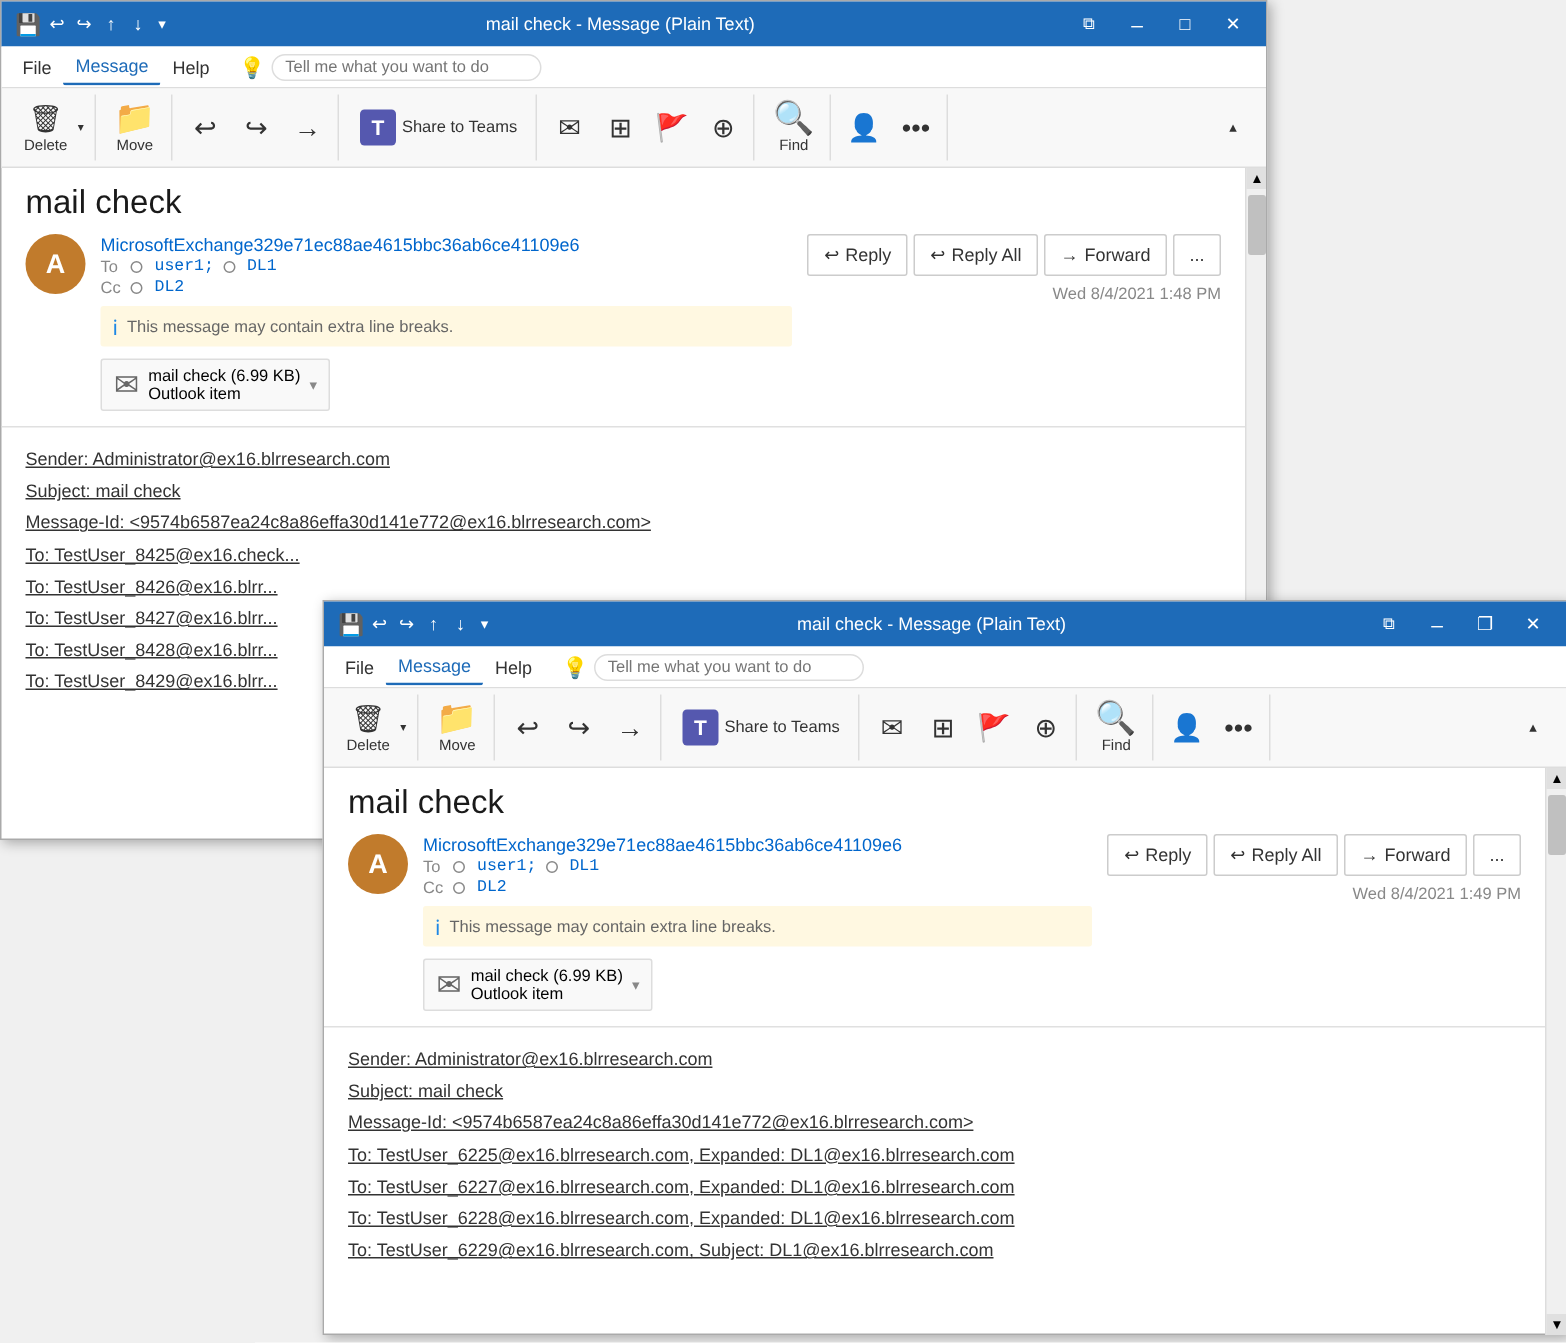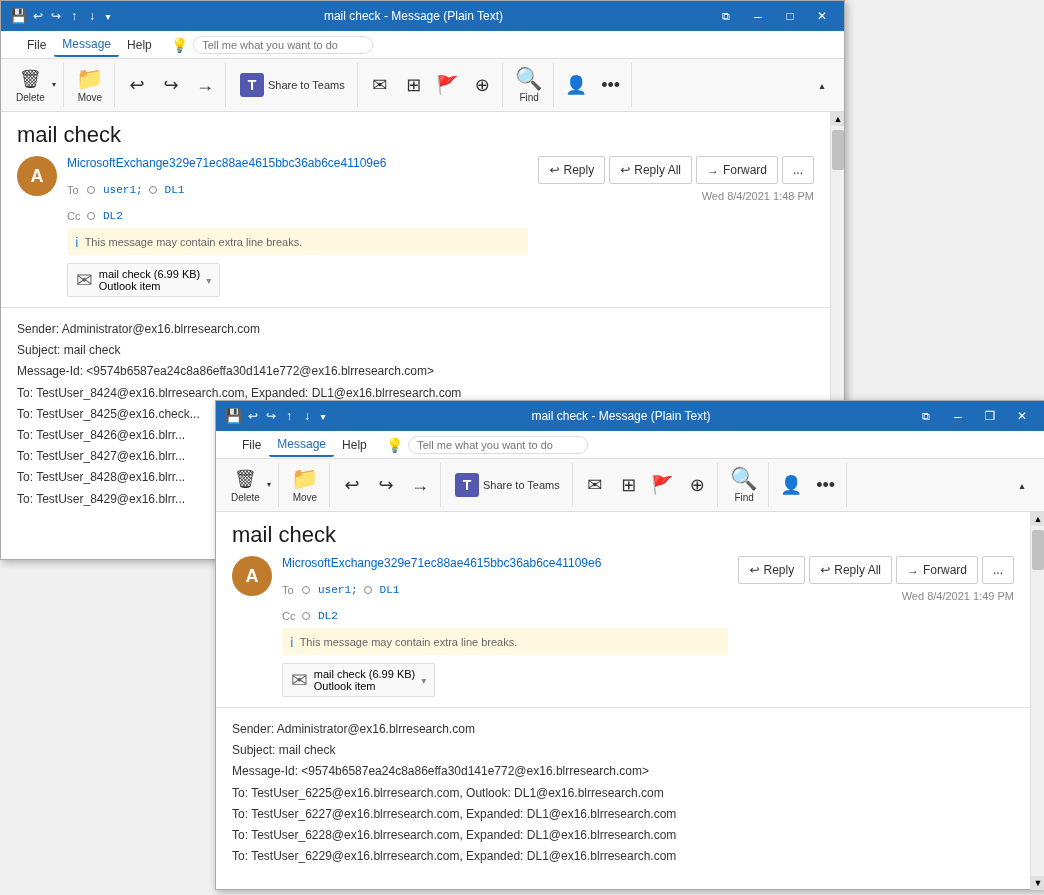--- a/index.html
+++ b/index.html
@@ -38,21 +38,21 @@
       font-size: 12px;
       cursor: pointer;
       display: flex; align-items: center; justify-content: center;
     }
 
     
     .menu-bar {
       display: flex;
       align-items: center;
       height: 28px;
-      padding: 0 18px;
+      padding: 0 6px;
       background: #fff;
       border-bottom: 1px solid #ddd;
     }
     .menu-item {
       padding: 4px 8px;
       cursor: pointer;
       font-size: 12px;
       color: #333;
       border-radius: 2px;
     }
@@ -209,21 +209,21 @@
       font-size: 12px;
       color: #0066cc;
       cursor: pointer;
     }
     .to-cc-row {
       font-size: 11px;
       color: #555;
       display: flex;
       align-items: center;
       gap: 6px;
-      margin-top: 14px;
+      margin-top: 2px;
     }
     .to-cc-label { color: #888; min-width: 14px; }
     .recipient-tag {
       color: #0066cc;
       cursor: pointer;
       font-family: Liberation Mono, monospace;
     }
     .radio-dot {
       width: 8px; height: 8px;
       border-radius: 50%;
@@ -288,21 +288,21 @@
     .attach-icon { font-size: 20px; color: #666; }
     .attach-dropdown { color: #888; font-size: 10px; }
 
     
     .email-body {
       padding: 12px 16px;
       font-size: 12px;
       color: #333;
       line-height: 1.6;
     }
-    .email-body p { margin-bottom: 2px; }
+    .email-body p { margin-bottom: 2px; text-decoration: underline; }
 
     
     #window1 {
       left: 0; top: 0;
       width: 845px;
       height: 560px;
     }
     
     #window2 {
       left: 215px; top: 400px;
@@ -499,21 +499,20 @@
             </div>
             <div class="timestamp">Wed 8/4/2021  1:48 PM</div>
           </div>
         </div>
       </div>
 
       <div class="email-body">
         <p>Sender: Administrator@ex16.blrresearch.com</p>
         <p>Subject: mail check</p>
         <p>Message-Id: &lt;9574b6587ea24c8a86effa30d141e772@ex16.blrresearch.com&gt;</p>
-        <p>To: TestUser_8424@ex16.blrresearch.com, Expanded: DL1@ex16.blrresearch.com</p>
         <p>To: TestUser_8425@ex16.check...</p>
         <p>To: TestUser_8426@ex16.blrr...</p>
         <p>To: TestUser_8427@ex16.blrr...</p>
         <p>To: TestUser_8428@ex16.blrr...</p>
         <p>To: TestUser_8429@ex16.blrr...</p>
       </div>
     </div>
 
     <div class="scrollbar-track">
       <div class="scrollbar-up">▲</div>
@@ -673,24 +672,24 @@
             </div>
             <div class="timestamp">Wed 8/4/2021  1:49 PM</div>
           </div>
         </div>
       </div>
 
       <div class="email-body">
         <p>Sender: Administrator@ex16.blrresearch.com</p>
         <p>Subject: mail check</p>
         <p>Message-Id: &lt;9574b6587ea24c8a86effa30d141e772@ex16.blrresearch.com&gt;</p>
-        <p>To: TestUser_6225@ex16.blrresearch.com, Outlook: DL1@ex16.blrresearch.com</p>
+        <p>To: TestUser_6225@ex16.blrresearch.com, Expanded: DL1@ex16.blrresearch.com</p>
         <p>To: TestUser_6227@ex16.blrresearch.com, Expanded: DL1@ex16.blrresearch.com</p>
         <p>To: TestUser_6228@ex16.blrresearch.com, Expanded: DL1@ex16.blrresearch.com</p>
-        <p>To: TestUser_6229@ex16.blrresearch.com, Expanded: DL1@ex16.blrresearch.com</p>
+        <p>To: TestUser_6229@ex16.blrresearch.com, Subject: DL1@ex16.blrresearch.com</p>
       </div>
     </div>
 
     <div class="scrollbar-track">
       <div class="scrollbar-up">▲</div>
       <div class="scrollbar-thumb"></div>
       <div class="scrollbar-down" style="position:absolute;bottom:0;">▼</div>
     </div>
   </div>
 </div>

